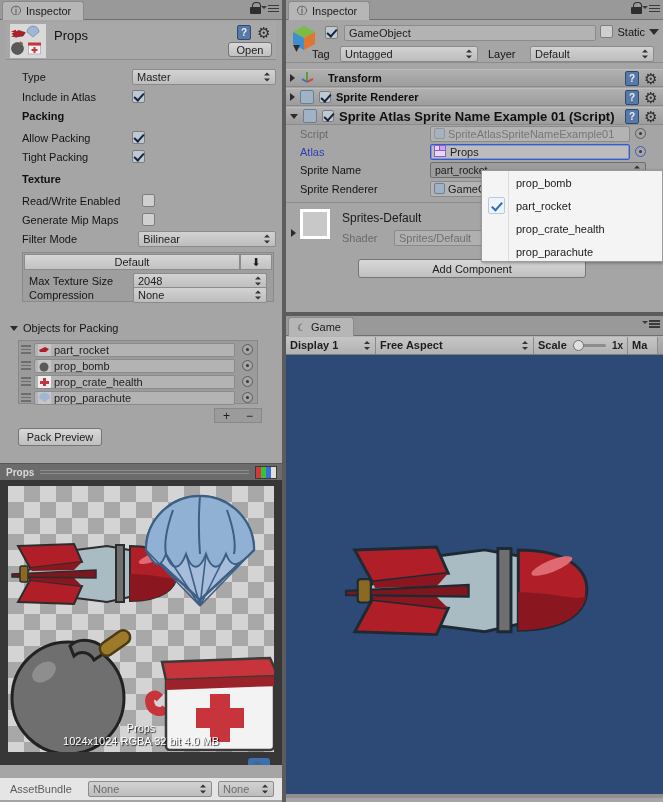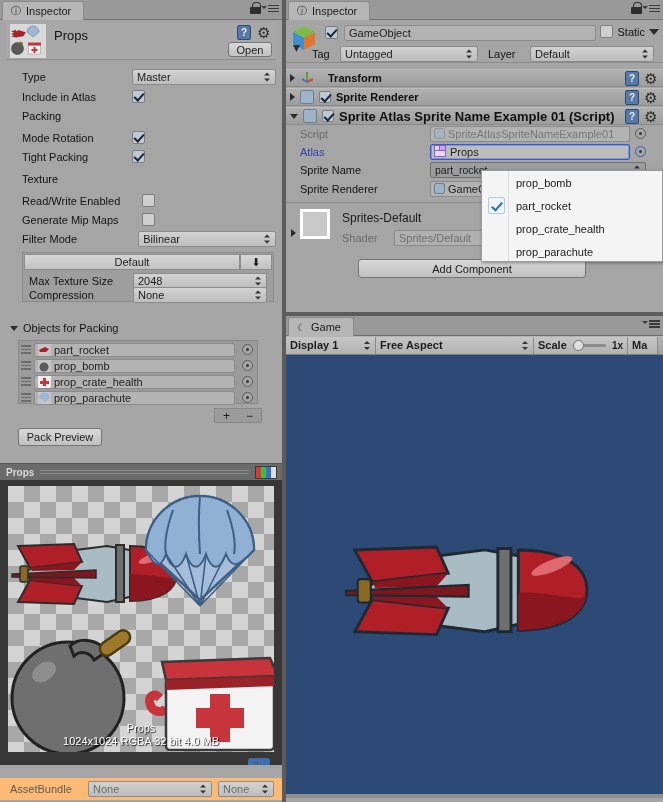--- a/index.html
+++ b/index.html
@@ -91,21 +91,21 @@
     width: 4px; height: 8px; border: solid #16233a;
     border-width: 0 2px 2px 0; transform: rotate(42deg);
   }
   .btn {
     background: linear-gradient(#d8d8d8,#c0c0c0);
     border: 1px solid #757575; border-radius: 3px;
     font-size: 11px; color: #1b1b1b;
     display: flex; align-items: center; justify-content: center;
     cursor: pointer;
   }
-  .sect-title { font-size: 11px; font-weight: normal; color: #101010; }
+  .sect-title { font-size: 11px; font-weight: bold; color: #101010; }
   .foldout-arrow {
     width: 0; height: 0; flex: none;
     border-left: 4px solid transparent; border-right: 4px solid transparent;
     border-top: 5px solid #2b2b2b;
   }
   .foldout-arrow.closed {
     border-left: 5px solid #2b2b2b; border-top: 4px solid transparent;
     border-bottom: 4px solid transparent; border-right: none;
   }
   .radio-dot {
@@ -221,21 +221,21 @@
 
   .tag-btn {
     position: absolute; right: 12px; top: 758px; width: 22px; height: 16px;
     background: #3d6fad; border-radius: 3px;
     display: flex; align-items: center; justify-content: center;
   }
   .tag-btn::after { content: "\1F3F7"; font-size: 10px; filter: grayscale(1) brightness(3); }
 
   .bundle-row {
     position: absolute; left: 0; top: 778px; width: 282px; height: 22px;
-    background: #fdba74; display: flex; align-items: center;
+    background: #e5e5e5; display: flex; align-items: center;
   }
 
   
   #right { left: 286px; top: 0; width: 377px; height: 312px; background: #a5a5a5; }
   #right .tabstrip { width: 377px; }
 
   .go-header {
     position: absolute; left: 0; top: 21px; width: 377px; height: 42px;
     background: #a5a5a5; border-bottom: 1px solid #8c8c8c;
   }
@@ -399,21 +399,21 @@
         <span class="arr"></span>
       </div>
     </div>
     <div class="row" style="position:absolute;left:22px;top:88px;width:254px;">
       <span class="lbl" style="width:110px">Include in Atlas</span>
       <div class="chk on"></div>
     </div>
 
     <div class="sect-title" style="position:absolute;left:22px;top:110px">Packing</div>
     <div class="row" style="position:absolute;left:22px;top:129px;width:254px;">
-      <span class="lbl" style="width:110px">Mode Rotation</span>
+      <span class="lbl" style="width:110px">Allow Packing</span>
       <div class="chk on"></div>
     </div>
     <div class="row" style="position:absolute;left:22px;top:148px;width:254px;">
       <span class="lbl" style="width:110px">Tight Packing</span>
       <div class="chk on"></div>
     </div>
 
     <div class="sect-title" style="position:absolute;left:22px;top:173px">Texture</div>
     <div class="row" style="position:absolute;left:22px;top:192px;width:254px;">
       <span class="lbl" style="width:120px">Read/Write Enabled</span>

